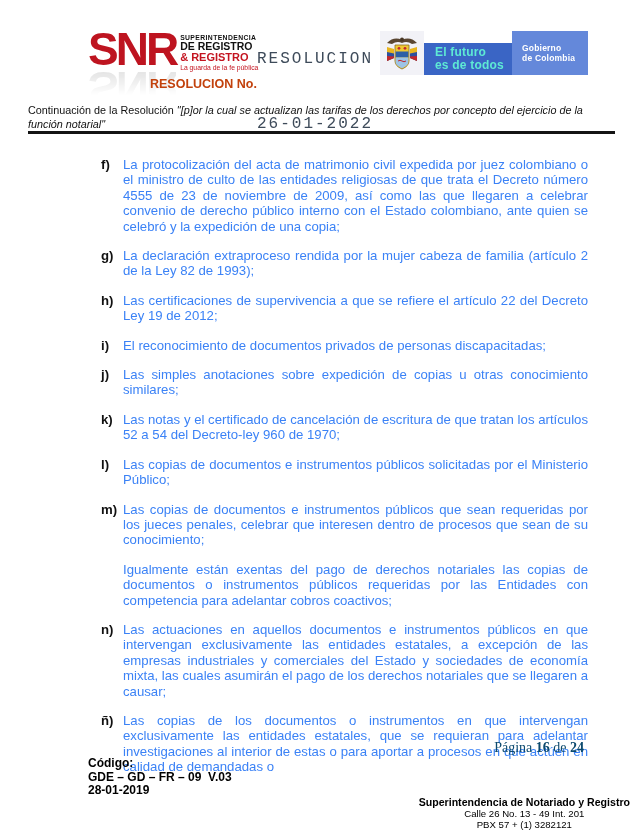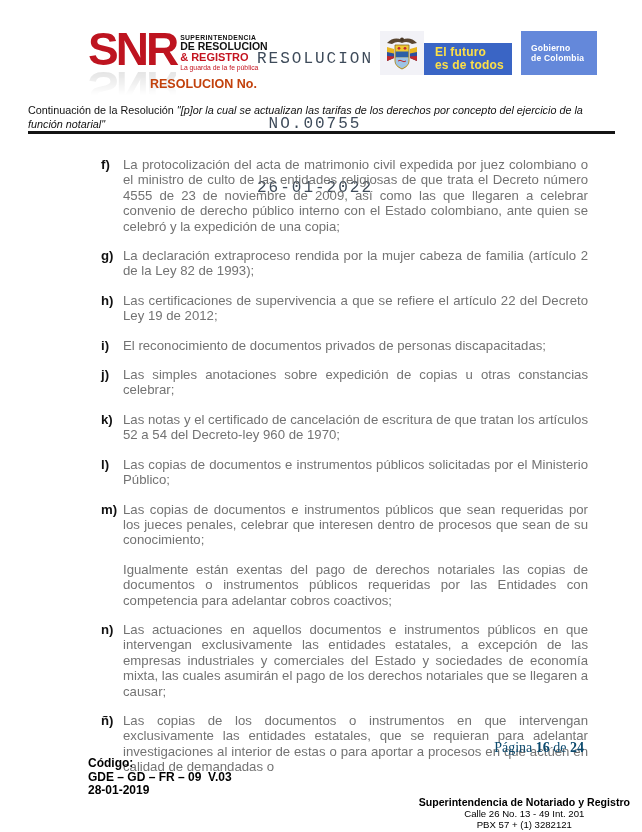--- a/index.html
+++ b/index.html
@@ -50,23 +50,23 @@
 
   
   .resolution-heading {
     position: absolute; left: 150px; top: 77px;
     font-size: 12.5px; font-weight: bold; color: #c2410c;
   }
 
   
   .gov-banner { position: absolute; left: 380px; top: 31px; height: 44px; display: flex; }
   .gov-crest { width: 44px; background: #f2f2f7; display: flex; align-items: center; justify-content: center; }
-  .gov-slogan { width: 88px; color: #fde047; display: flex; flex-direction: column; justify-content: center; padding-left: 11px; margin-top: 12px; }
+  .gov-slogan { width: 88px; color: #5eead4; display: flex; flex-direction: column; justify-content: center; padding-left: 11px; margin-top: 12px; }
   .gov-slogan .l { font-size: 12px; font-weight: bold; line-height: 13.5px; letter-spacing: 0.2px; }
-  .gov-entity { width: 76px; color: #fff; display: flex; flex-direction: column; justify-content: center; padding-left: 10px; margin-left: 9px; }
+  .gov-entity { width: 76px; color: #fff; display: flex; flex-direction: column; justify-content: center; padding-left: 10px; }
   .gov-entity .l { font-size: 8.5px; font-weight: bold; line-height: 10px; letter-spacing: 0.2px; }
 
   
   .continuation {
     position: absolute; left: 28px; top: 104px; width: 587px;
     font-size: 10.8px; line-height: 13.5px; color: #111;
   }
   .continuation .quote { font-style: italic; }
   .header-rule {
     position: absolute; left: 28px; top: 131px; width: 587px; height: 2.5px;
@@ -75,21 +75,21 @@
 
   
   .body-list { position: absolute; left: 101px; top: 157px; width: 487px; }
   .item { display: flex; margin-bottom: 14px; }
   .item-label {
     flex: 0 0 22px;
     font-size: 13.2px; line-height: 15.4px; font-weight: bold; color: #111;
   }
   .item-text {
     flex: 1;
-    font-size: 13.2px; line-height: 15.4px; color: #737373;
+    font-size: 13.2px; line-height: 15.4px; color: #3b82f6;
     text-align: justify;
   }
 
   
   .footer-code {
     position: absolute; left: 88px; top: 757px;
     font-size: 12px; font-weight: bold; line-height: 13.5px; color: #000;
   }
   .footer-page {
     position: absolute; right: 58px; top: 740px;
@@ -109,29 +109,28 @@
 
 <div class="page">
 
   <div class="snr-logo">
     <div style="position:relative;">
       <div class="snr-acronym">SNR</div>
       <div class="snr-reflection" aria-hidden="true">SNR</div>
     </div>
     <div class="snr-textcol">
       <div class="snr-line1">SUPERINTENDENCIA</div>
-      <div class="snr-line2">DE RESOLUCION</div>
+      <div class="snr-line2">DE REGISTRO</div>
       <div class="snr-line3">&amp; REGISTRO</div>
       <div class="snr-tagline">La guarda de la fe pública</div>
     </div>
   </div>
 
   <div class="stamp">
     <div>RESOLUCION</div>
-    <div>NO.00755</div>
     <div>26-01-2022</div>
   </div>
 
   <div class="resolution-heading">RESOLUCION No.</div>
 
   <div class="gov-banner">
     <div class="gov-crest">
       <svg width="36" height="38" viewBox="0 0 36 38" aria-hidden="true">
 
         <path d="M3,9 Q10,2 18,6 Q26,2 33,9 L28,10 Q23,6.5 18,9 Q13,6.5 8,10 Z" fill="#5a4632"></path>
@@ -177,21 +176,21 @@
     <div class="item">
       <span class="item-label">h)</span>
       <p class="item-text">Las certificaciones de supervivencia a que se refiere el artículo 22 del Decreto Ley 19 de 2012;</p>
     </div>
     <div class="item">
       <span class="item-label">i)</span>
       <p class="item-text">El reconocimiento de documentos privados de personas discapacitadas;</p>
     </div>
     <div class="item">
       <span class="item-label">j)</span>
-      <p class="item-text">Las simples anotaciones sobre expedición de copias u otras constancias celebrar;</p>
+      <p class="item-text">Las simples anotaciones sobre expedición de copias u otras conocimiento similares;</p>
     </div>
     <div class="item">
       <span class="item-label">k)</span>
       <p class="item-text">Las notas y el certificado de cancelación de escritura de que tratan los artículos 52 a 54 del Decreto-ley 960 de 1970;</p>
     </div>
     <div class="item">
       <span class="item-label">l)</span>
       <p class="item-text">Las copias de documentos e instrumentos públicos solicitadas por el Ministerio Público;</p>
     </div>
     <div class="item">

